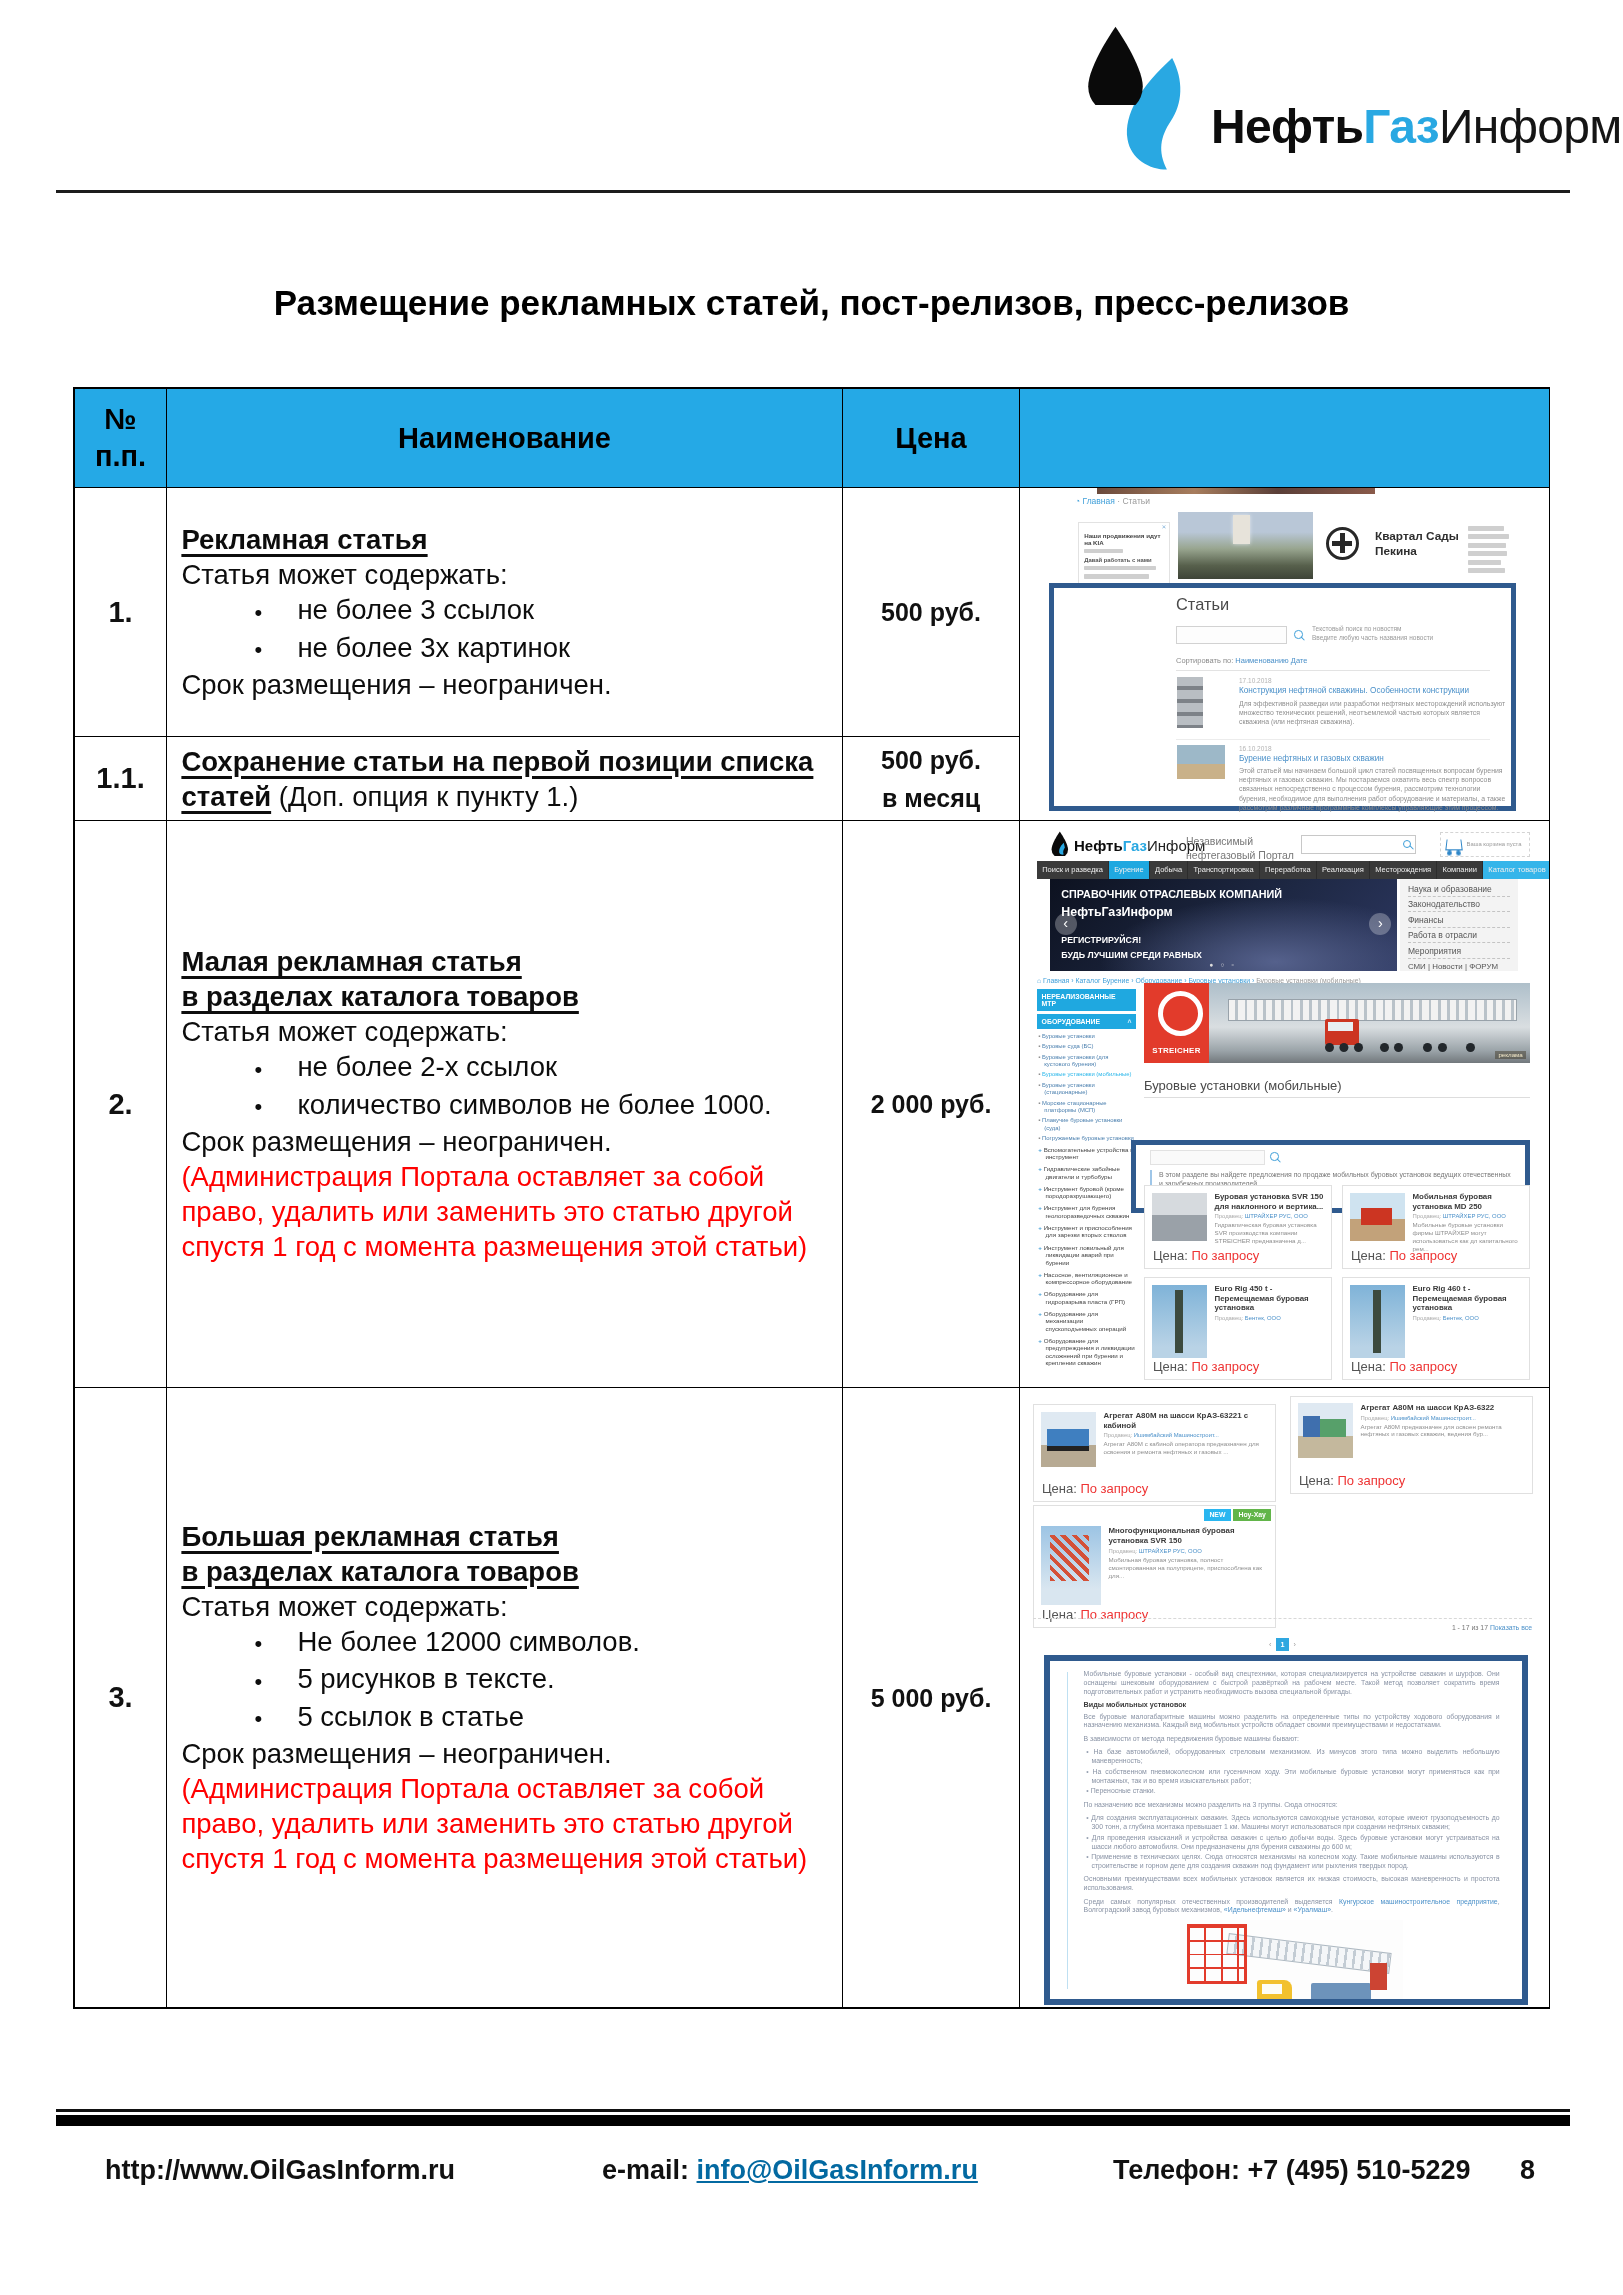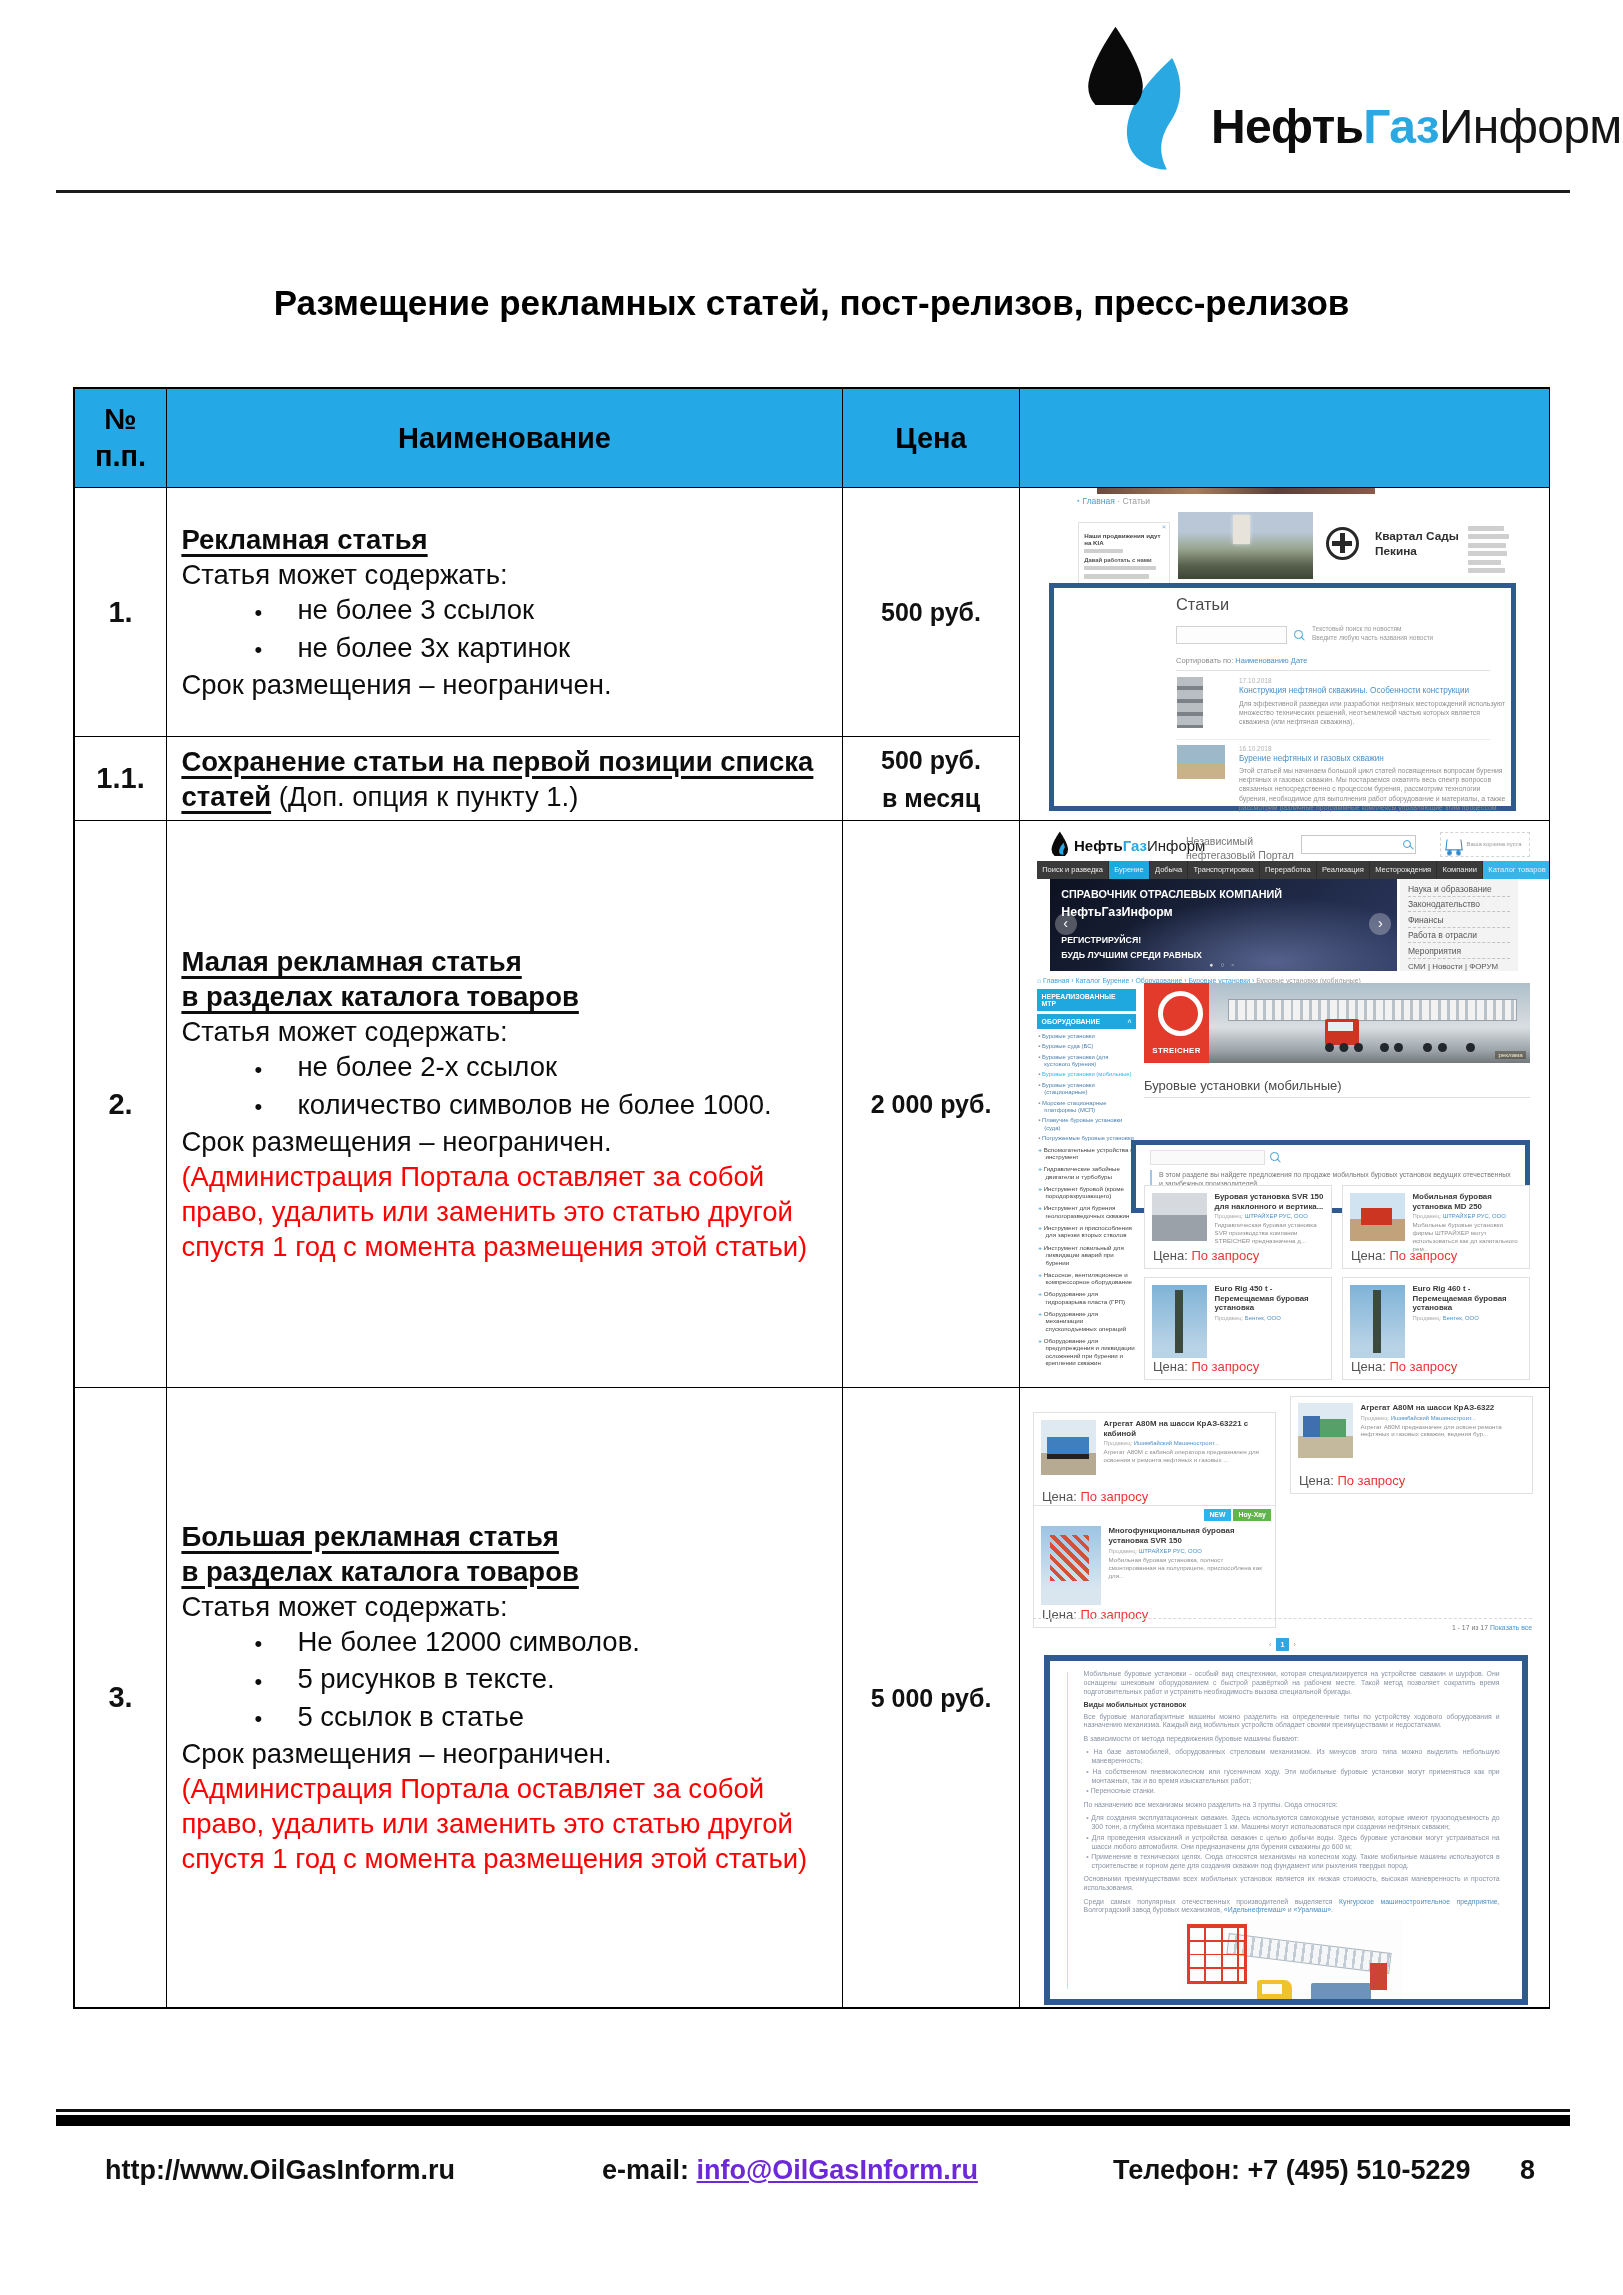--- a/index.html
+++ b/index.html
@@ -213,21 +213,21 @@
   .rig-cab{position:absolute;left:77px;top:60px;width:35px;height:29px;background:#f2c12e;border-radius:3.3px 7.9px 0 0;}
   .rig-cab::before{content:"";position:absolute;left:5.2px;top:4.6px;width:19.6px;height:9.2px;background:#fdfdf6;}
   .rig-eq{position:absolute;left:131px;top:63px;width:60px;height:25px;background:#6d93bb;border-radius:2px;}
   .rig-eq2{position:absolute;right:15.7px;top:43px;width:17px;height:27.5px;background:#cc4433;}
 
   
   .f-thin{position:absolute;left:56px;top:2109px;width:1514px;height:2.6px;background:#111;}
   .f-thick{position:absolute;left:56px;top:2115px;width:1514px;height:10.5px;background:#000;}
   .f-url{position:absolute;left:105px;top:2155px;font-size:27px;font-weight:bold;}
   .f-mail{position:absolute;left:602px;top:2155px;font-size:27px;font-weight:bold;}
-  .f-mail a{color:#6d28d9;}
+  .f-mail a{color:#0369a1;}
   .f-phone{position:absolute;left:1113px;top:2155px;font-size:27px;font-weight:bold;}
   .f-page{position:absolute;left:1520px;top:2155px;font-size:27px;font-weight:bold;}
 </style>
 </head>
 <body>
 
 <div class="page">
 
   <svg class="logo-drop" viewBox="0 0 100 122">
     <path d="M50 2 C50 2 8 62 8 94 a42 42 0 0 0 84 0 C92 62 50 2 50 2 Z" fill="#0a0a0a"></path>
@@ -484,21 +484,21 @@
       <div>Статья может содержать:</div>
       <div class="b-row"><span class="b-dot">•</span><span>Не более 12000 символов.</span></div>
       <div class="b-row"><span class="b-dot">•</span><span>5 рисунков в тексте.</span></div>
       <div class="b-row"><span class="b-dot">•</span><span>5 ссылок в статье</span></div>
       <div>Срок размещения – неограничен.</div>
       <div class="warn">(Администрация Портала оставляет за собой право, удалить или заменить это статью другой спустя 1 год с момента размещения этой статьи)</div>
     </div>
     <div class="cell price-cell last-row">5 000 руб.</div>
 
     <div class="cell last-col last-row shot-cell">
-      <div class="card" style="left:13px;top:24px;width:243px;height:98px;">
+      <div class="card" style="left:13px;top:16px;width:243px;height:98px;">
         <div class="img imgTrB"></div>
         <div class="tx">
           <div class="tt">Агрегат А80М на шасси КрАЗ-63221 с кабиной</div>
           <div class="sl"><span>Продавец: </span><span class="blue-link">Ишимбайский Машиностроит...</span></div>
           <div class="ds">Агрегат А80М с кабиной оператора предназначен для освоения и ремонта нефтяных и газовых ...</div>
         </div>
         <div class="pr"><span>Цена: </span><b class="red-price">По запросу</b></div>
       </div>
       <div class="card" style="left:270px;top:7.9px;width:243px;height:98px;">
         <div class="img imgTrG"></div>

